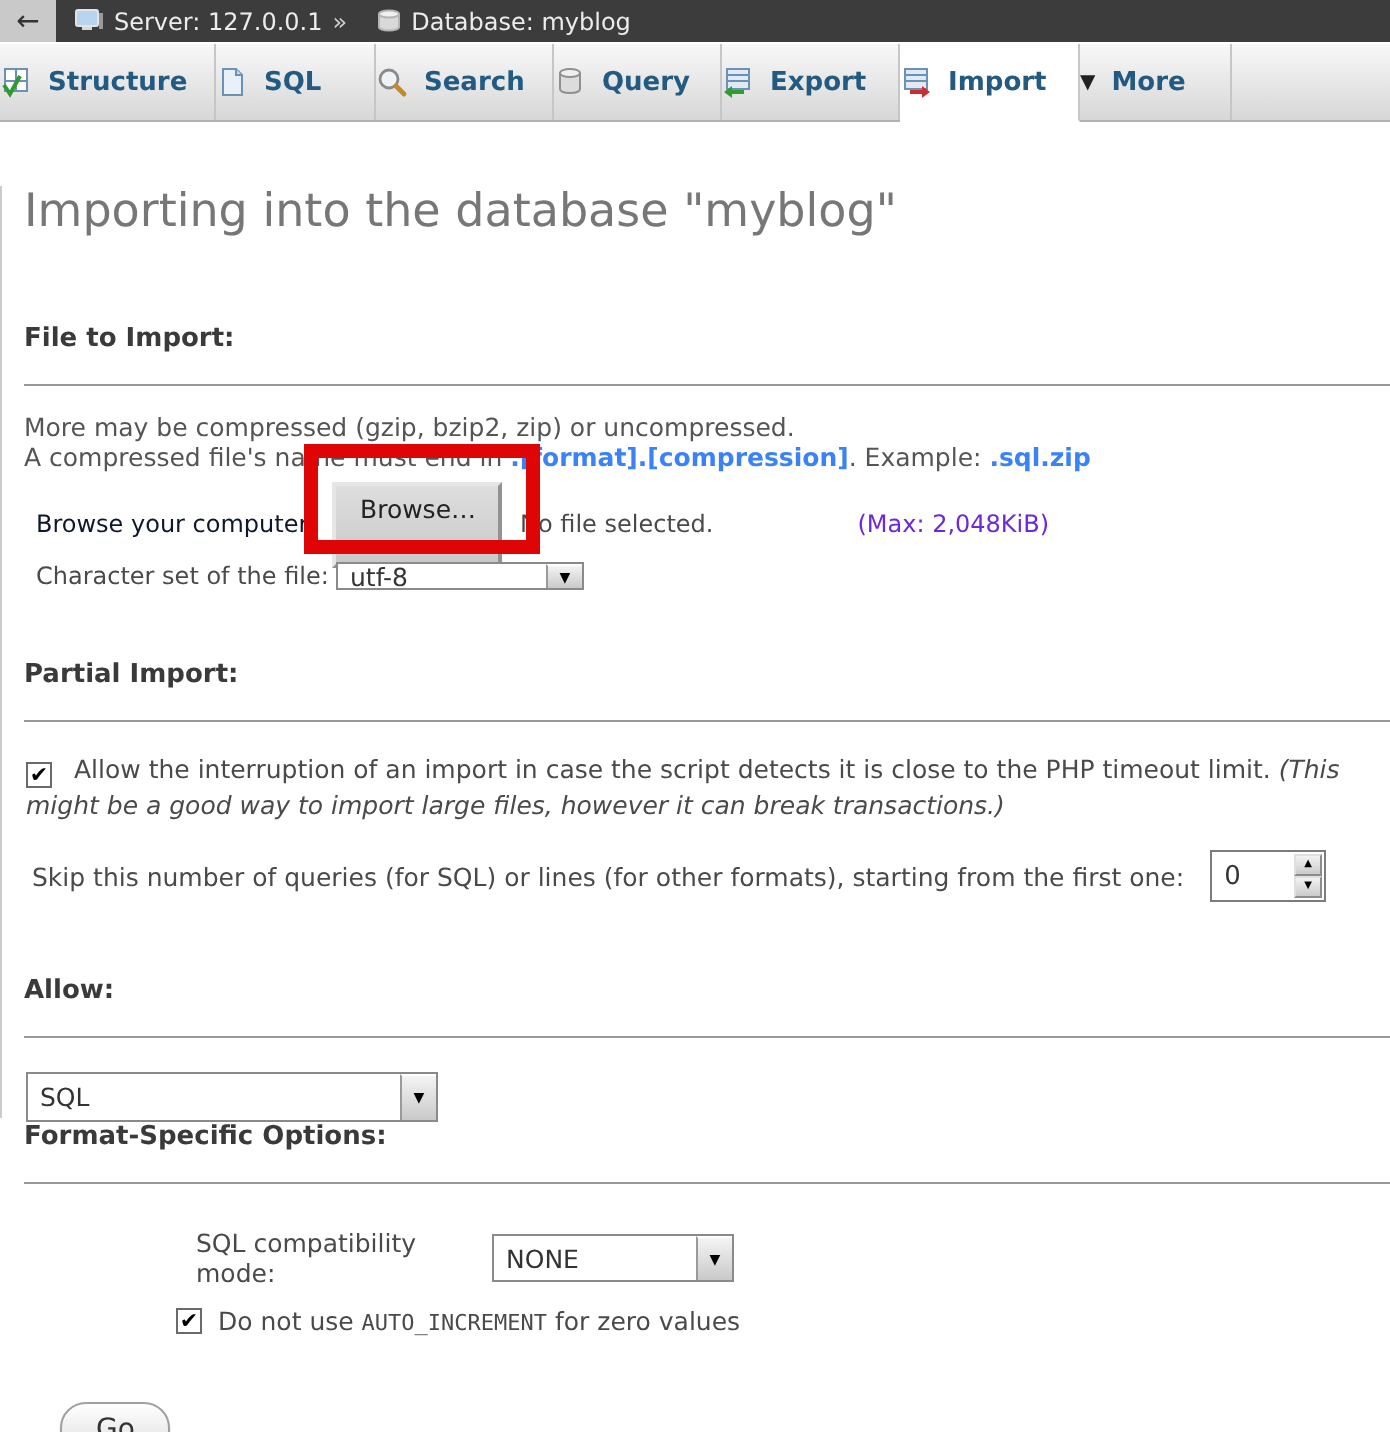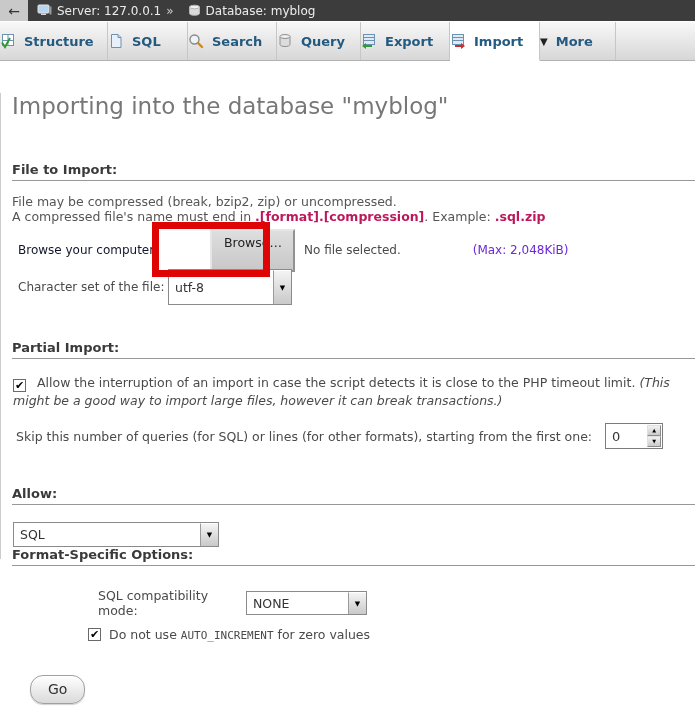--- a/index.html
+++ b/index.html
@@ -32,50 +32,50 @@
   .more-arrow { font-size:10px; color:#222; }
 
   
   .content { position:relative; height:654px; }
   .left-rule { position:absolute; left:0; top:0; width:1px; height:466px; background:#ccc; }
 
   .page-title { margin:32px 0 0 12px; font-size:23px; line-height:26px;
                 font-weight:normal; color:#777; }
 
   .section-head { margin-left:12px; font-size:13px; font-weight:bold; color:#3a3a3a;
-                  border-bottom:1px solid #989898; padding-bottom:3px; }
+                  border-bottom:1px solid #989898; padding-bottom:15px; }
   .head-file    { margin-top:43px; }
   .head-partial { margin-top:35px; }
   .head-format  { margin-top:37px; }
   .head-fso     { }
 
   .para { margin:13px 0 0 12px; line-height:15px; font-size:12.5px; color:#555; }
-  .para b { color:#be185d; }
+  .para b { color:#3b82f6; }
 
   .row-browse { margin:13px 0 0 18px; display:flex; align-items:center; height:26px; }
   .lbl-browse { width:148px; flex:none; color:#0f172a; }
   .btn-browse { padding:4px 11px 20px 12px; background:linear-gradient(#dedede,#c8c8c8);
                 border:2px outset #e6e6e6; font-size:12.5px; color:#222;
-                font-family:inherit; cursor:pointer;margin-left:44px; }
+                font-family:inherit; cursor:pointer; }
   .no-file { margin-left:9px; color:#4a4a4a; }
   .max-size { margin-left:72px; color:#6d28d9; }
 
   .row-charset { margin:6px 0 0 18px; display:flex; align-items:center; }
   .lbl-charset { width:150px; flex:none; color:#4a4a4a; }
 
   
   .sel { display:inline-flex; align-items:stretch; background:#fff;
          border:1px solid #8a8a8a; cursor:pointer; }
   .sel .val { flex:1; display:flex; align-items:center; padding-left:6px;
               font-size:12.5px; color:#333; white-space:nowrap; overflow:hidden; }
   .sel .dbtn { width:18px; flex:none; border-left:1px solid #9a9a9a;
                background:linear-gradient(#f4f4f4,#c9c9c9); display:flex;
                align-items:center; justify-content:center; font-size:7px; color:#000;
                border-top:1px solid #fff; }
-  .sel-charset { width:124px; height:36px; }
+  .sel-charset { width:124px; height:14px; }
   .sel-format  { width:206px; height:25px; }
   .sel-compat  { width:121px; height:24px; }
 
   .row-allow { margin:15px 14px 0 13px; line-height:17px; color:#4a4a4a; font-size:12.5px; }
   .row-allow .note { font-style:italic; }
 
   .cb { display:inline-block; width:13px; height:13px; border:1px solid #6a6a6a;
         background:#fff; text-align:center; line-height:11px; font-size:11px;
         font-weight:bold; color:#000; vertical-align:-2px; cursor:pointer; }
   .row-allow .cb { margin-right:7px; }
@@ -202,21 +202,21 @@
   </div>
 </div>
 
 <div class="content">
   <div class="left-rule"></div>
 
   <h1 class="page-title">Importing into the database "myblog"</h1>
 
   <div class="section-head head-file">File to Import:</div>
   <div class="para">
-    <span>File may be compressed (break, bzip2, zip) or uncompressed.</span><br>
+    <span>More may be compressed (gzip, bzip2, zip) or uncompressed.</span><br>
     <span>A compressed file's name must end in </span><b>.[format].[compression]</b><span>. Example: </span><b>.sql.zip</b>
   </div>
 
   <div class="row-browse">
     <span class="lbl-browse">Browse your computer:</span>
     <button class="btn-browse">Browse…</button>
     <span class="no-file">No file selected.</span>
     <span class="max-size">(Max: 2,048KiB)</span>
   </div>
 

